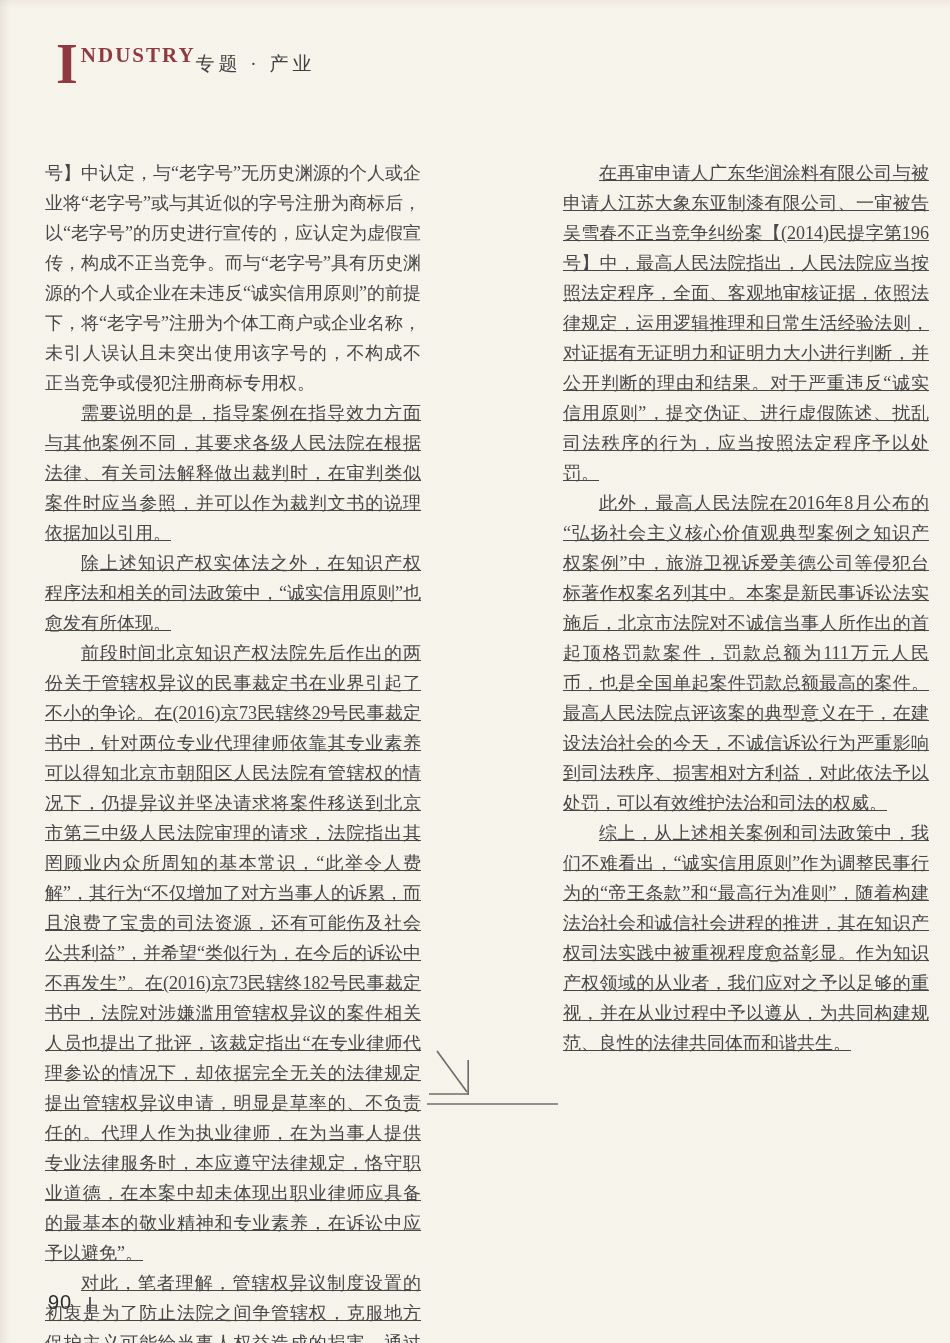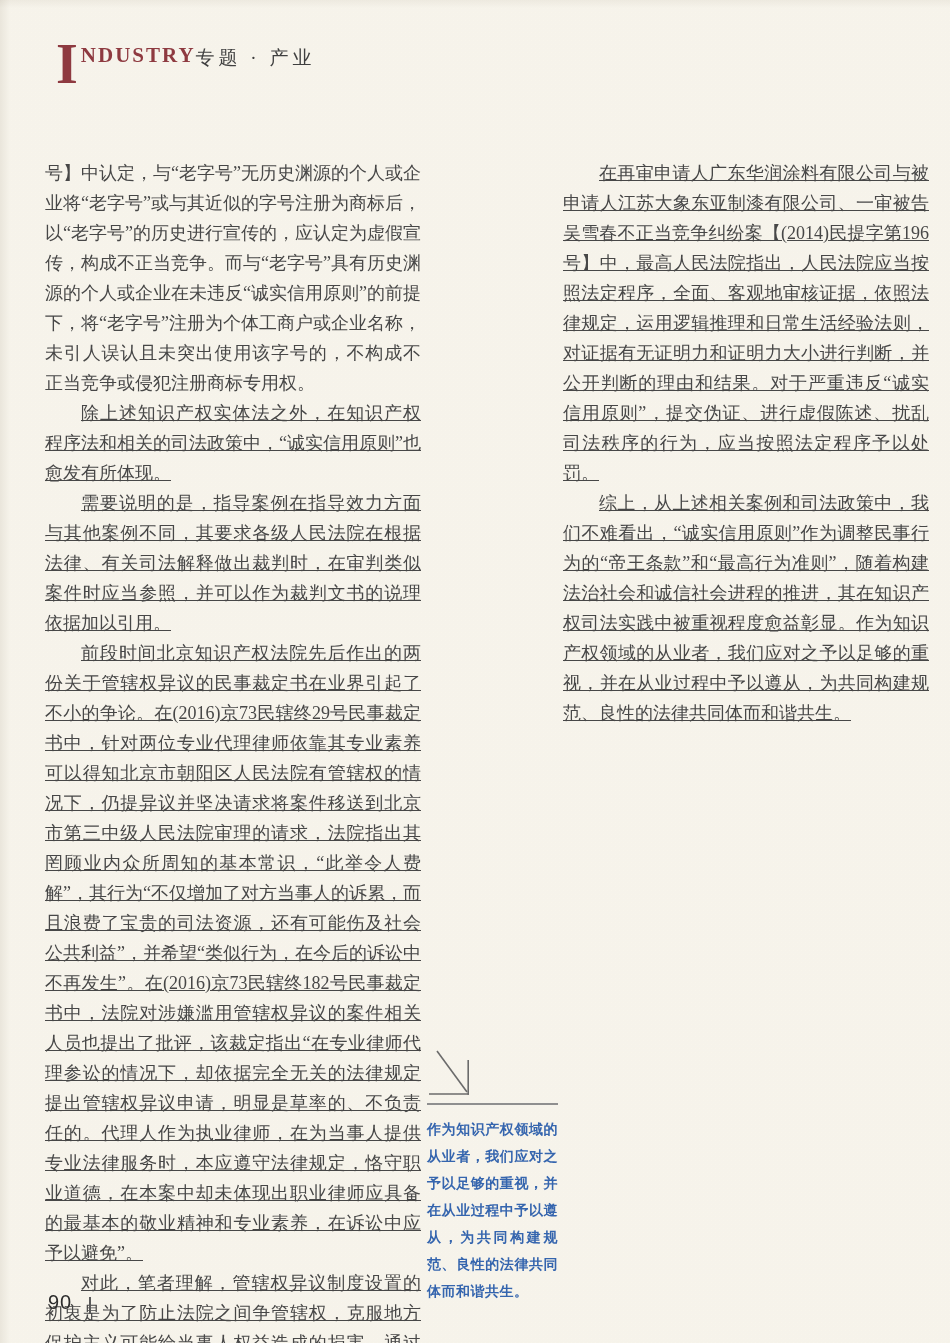--- a/index.html
+++ b/index.html
@@ -13,21 +13,21 @@
     color:#454545;
   }
   
   .header{position:absolute;left:56px;top:40px;display:flex;align-items:flex-start;}
   .initial{
     font-family:"Liberation Serif","DejaVu Serif",serif;
     font-size:56px;line-height:48px;color:#8e3a40;font-weight:bold;letter-spacing:0;
   }
   .header-right{display:flex;margin-left:3px;padding-top:5px;}
   .magazine{font-family:"Liberation Serif","DejaVu Serif",serif;font-size:21px;line-height:20px;color:#8e3a40;letter-spacing:2px;font-weight:bold;}
-  .section{font-size:19px;line-height:24px;color:#3f3f3f;letter-spacing:4px;margin-top:1px;}
+  .section{font-size:19px;line-height:24px;color:#3f3f3f;letter-spacing:4px;margin-top:7px;}
   
   .col{position:absolute;top:158px;text-align:justify;text-justify:inter-character;}
   .col-left{left:45px;width:376px;}
   .col-right{left:563px;width:366px;}
   .col p{margin:0;font-size:18px;line-height:30px;color:#474747;}
   .col p.indent{text-indent:2em;text-decoration:underline;}
   
   .pullquote{position:absolute;left:427px;top:1048px;width:131px;}
   .pq-arrow{display:block;margin-left:2px;}
   .pq-rule{height:0;border:0;border-top:2px solid #8f8f8f;margin:5px 0 0 0;}
@@ -50,39 +50,39 @@
   <div class="header">
     <span class="initial">I</span>
     <span class="header-right">
       <span class="magazine">NDUSTRY</span>
       <span class="section">专题 · 产业</span>
     </span>
   </div>
 
   <div class="col col-left">
       <p class="">号】中认定，与“老字号”无历史渊源的个人或企业将“老字号”或与其近似的字号注册为商标后，以“老字号”的历史进行宣传的，应认定为虚假宣传，构成不正当竞争。而与“老字号”具有历史渊源的个人或企业在未违反“诚实信用原则”的前提下，将“老字号”注册为个体工商户或企业名称，未引人误认且未突出使用该字号的，不构成不正当竞争或侵犯注册商标专用权。</p>
+      <p class="indent">需要说明的是，指导案例在指导效力方面与其他案例不同，其要求各级人民法院在根据法律、有关司法解释做出裁判时，在审判类似案件时应当参照，并可以作为裁判文书的说理依据加以引用。</p>
       <p class="indent">除上述知识产权实体法之外，在知识产权程序法和相关的司法政策中，“诚实信用原则”也愈发有所体现。</p>
-      <p class="indent">需要说明的是，指导案例在指导效力方面与其他案例不同，其要求各级人民法院在根据法律、有关司法解释做出裁判时，在审判类似案件时应当参照，并可以作为裁判文书的说理依据加以引用。</p>
       <p class="indent">前段时间北京知识产权法院先后作出的两份关于管辖权异议的民事裁定书在业界引起了不小的争论。在(2016)京73民辖终29号民事裁定书中，针对两位专业代理律师依靠其专业素养可以得知北京市朝阳区人民法院有管辖权的情况下，仍提异议并坚决请求将案件移送到北京市第三中级人民法院审理的请求，法院指出其罔顾业内众所周知的基本常识，“此举令人费解”，其行为“不仅增加了对方当事人的诉累，而且浪费了宝贵的司法资源，还有可能伤及社会公共利益”，并希望“类似行为，在今后的诉讼中不再发生”。在(2016)京73民辖终182号民事裁定书中，法院对涉嫌滥用管辖权异议的案件相关人员也提出了批评，该裁定指出“在专业律师代理参讼的情况下，却依据完全无关的法律规定提出管辖权异议申请，明显是草率的、不负责任的。代理人作为执业律师，在为当事人提供专业法律服务时，本应遵守法律规定，恪守职业道德，在本案中却未体现出职业律师应具备的最基本的敬业精神和专业素养，在诉讼中应予以避免”。</p>
       <p class="indent">对此，笔者理解，管辖权异议制度设置的初衷是为了防止法院之间争管辖权，克服地方保护主义可能给当事人权益造成的损害，通过赋予当事人对错误管辖提出异议的救济权利，来保证民事诉讼法设计的级别和地域管辖制度落到实处。对于提出毫无道理、违反基本常识的管辖异议，有违民事诉讼的“诚实信用原则”。对此，人民法院在司法实践中应予以积极引导，以避免对时下愈益紧缺司法资源的无端浪费。同时，作为执业律师，若确因客观因素导致举证时</p>
     </div>
 
   <div class="col col-right">
       <p class="indent">在再审申请人广东华润涂料有限公司与被申请人江苏大象东亚制漆有限公司、一审被告吴雪春不正当竞争纠纷案【(2014)民提字第196号】中，最高人民法院指出，人民法院应当按照法定程序，全面、客观地审核证据，依照法律规定，运用逻辑推理和日常生活经验法则，对证据有无证明力和证明力大小进行判断，并公开判断的理由和结果。对于严重违反“诚实信用原则”，提交伪证、进行虚假陈述、扰乱司法秩序的行为，应当按照法定程序予以处罚。</p>
+      <p class="indent">此外，最高人民法院在2016年8月公布的“弘扬社会主义核心价值观典型案例之知识产权案例”中，旅游卫视诉爱美德公司等侵犯台标著作权案名列其中。本案是新民事诉讼法实施后，北京市法院对不诚信当事人所作出的首起顶格罚款案件，罚款总额为111万元人民币，也是全国单起案件罚款总额最高的案件。最高人民法院点评该案的典型意义在于，在建设法治社会的今天，不诚信诉讼行为严重影响到司法秩序、损害相对方利益，对此依法予以处罚，可以有效维护法治和司法的权威。</p>
       <p class="indent">综上，从上述相关案例和司法政策中，我们不难看出，“诚实信用原则”作为调整民事行为的“帝王条款”和“最高行为准则”，随着构建法治社会和诚信社会进程的推进，其在知识产权司法实践中被重视程度愈益彰显。作为知识产权领域的从业者，我们应对之予以足够的重视，并在从业过程中予以遵从，为共同构建规范、良性的法律共同体而和谐共生。</p>
     </div>
 
   <div class="pullquote">
     <svg class="pq-arrow" width="46" height="50" viewBox="0 0 46 50">
       <line x1="8" y1="3" x2="38" y2="44" stroke="#6b6b6b" stroke-width="1.6"></line>
       <line x1="0" y1="46" x2="40" y2="46" stroke="#6b6b6b" stroke-width="1.6"></line>
       <line x1="39.2" y1="12" x2="39.2" y2="46.8" stroke="#6b6b6b" stroke-width="1.6"></line>
     </svg>
     <hr class="pq-rule">
-    <p class="pq-text">作为知识产权领域的从业者，我们应对之予以足够的重视，并在从业过程中予以遵从，为共同构建规范、良性的法律共同体而和谐共生。</p>
   </div>
 
   <div class="footer">
     <span class="page-number">90</span>
     <span class="footer-divider"></span>
   </div>
 
 </div>
 
 </body></html>

